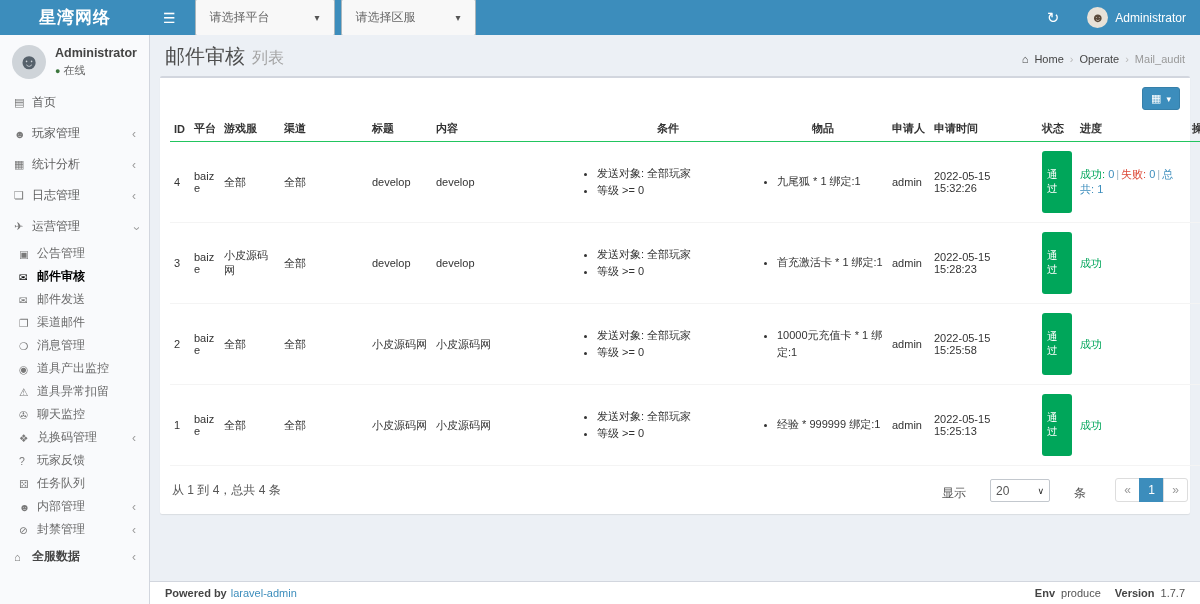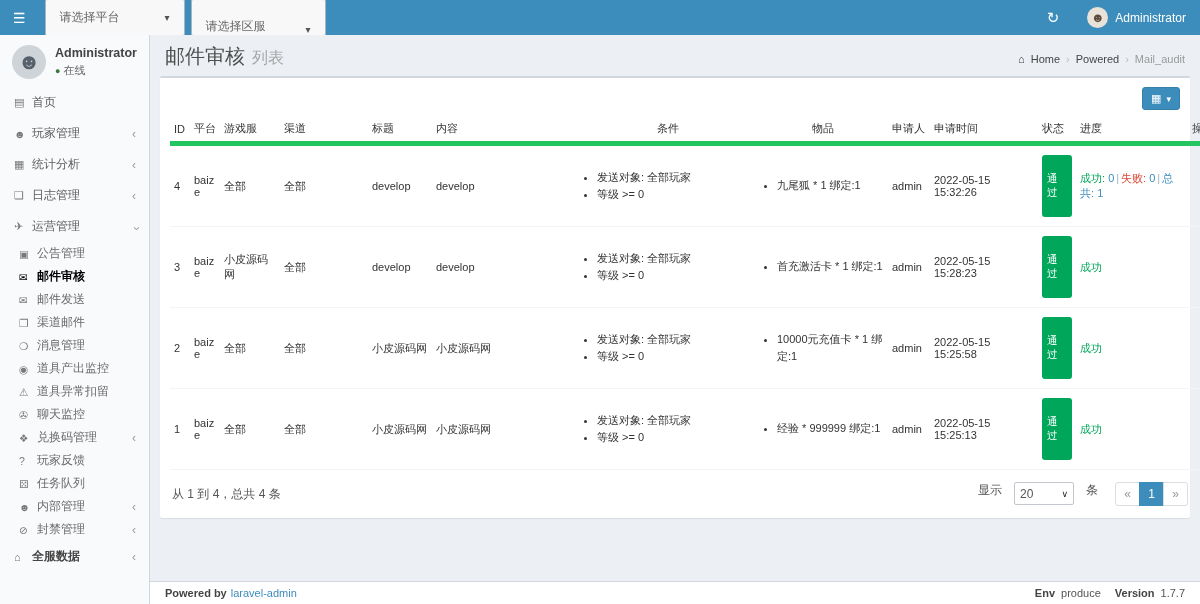--- a/index.html
+++ b/index.html
@@ -59,36 +59,36 @@
   
   .box { background:#fff; margin:0 10px; border-top:2px solid #d2d6de; border-radius:2px;
          box-shadow:0 1px 1px rgba(0,0,0,0.08); }
   .box-tools { display:flex; justify-content:flex-end; padding:9px 10px 6px 10px; }
   .btn-grid { background:#3c8dbc; border:1px solid #367fa9; color:#fff; border-radius:3px; height:23px;
               display:flex; align-items:center; gap:5px; padding:0 8px; font-size:11px; cursor:pointer; }
   .btn-grid .caret { font-size:9px; }
 
   
   table.grid { width:calc(100% - 20px); margin:0 10px; border-collapse:collapse; table-layout:fixed; font-size:11px; }
-  table.grid th { text-align:left; font-weight:400; color:#333; padding:5px 4px; border-bottom:5px solid #22c55e; white-space:nowrap; }
+  table.grid th { text-align:left; font-weight:700; color:#333; padding:5px 4px; border-bottom:1px solid #22c55e; white-space:nowrap; }
   table.grid th.center { text-align:center; }
   table.grid td { padding:9px 4px; border-bottom:1px solid #f4f4f4; vertical-align:middle; color:#333; word-wrap:break-word; }
   td ul { margin:0; padding-left:15px; }
   td ul li { line-height:1.55; }
   .badge-success { display:inline-block; background:#00a65a; color:#fff; font-size:10.5px; padding:17px 5px; border-radius:3px; }
   .p-green { color:#00a65a; }
   .p-red { color:#dd4b39; }
   .p-blue { color:#3c8dbc; }
   .p-sep { color:#9fb6c4; padding:0 2px; }
   .op-dots { color:#3c8dbc; font-size:13px; font-weight:700; cursor:pointer; padding:0 4px; }
   .c-op { text-align:right; }
 
   
   .grid-footer { display:flex; align-items:center; padding:12px 2px 12px 12px; font-size:12px; color:#555; }
-  .pg-right { margin-left:auto; display:flex; align-items:flex-start; gap:12px; }
+  .pg-right { margin-left:auto; display:flex; align-items:flex-end; gap:24px; }
   .per-page-select { width:60px; height:23px; border:1px solid #c3c8ce; border-radius:2px; background:#fff;
                      display:flex; align-items:center; justify-content:space-between; padding:0 5px; cursor:pointer; }
   .per-page-select .caret { font-size:9px; color:#222; }
   .pager { display:flex; margin-left:6px; }
   .pager .pg-btn { min-width:25px; height:24px; border:1px solid #ddd; background:#fff; color:#999;
                    display:flex; align-items:center; justify-content:center; font-size:12px; cursor:pointer; margin-left:-1px; }
   .pager .pg-btn:first-child { border-radius:3px 0 0 3px; }
   .pager .pg-btn:last-child { border-radius:0 3px 3px 0; }
   .pager .pg-btn.active { background:#3c8dbc; border-color:#3c8dbc; color:#fff; }
 
@@ -97,28 +97,29 @@
                  display:flex; align-items:center; }
   .main-footer b { font-weight:700; }
   .footer-link { color:#3c8dbc; text-decoration:none; margin-left:4px; cursor:pointer; }
   .footer-right { margin-left:auto; display:flex; gap:6px; align-items:center; }
   .footer-right .muted { color:#555; font-weight:400; }
 </style>
 </head>
 <body>
 
 <div class="navbar">
+  <div class="logo">星湾网络</div>
   <div class="hamburger">
     <span>☰</span>
   </div>
   <div class="nav-select">
     <span>请选择平台</span>
     <span class="caret">▾</span>
   </div>
-  <div class="nav-select" style="width:135px;align-items:flex-end;">
+  <div class="nav-select" style="width:135px;">
     <span>请选择区服</span>
     <span class="caret">▾</span>
   </div>
   <div class="nav-right">
     <span class="refresh">↻</span>
     <div class="user-block">
       <span class="avatar-sm">
           <span>☻</span>
         </span>
       <span class="user-name">Administrator</span>
@@ -239,21 +240,21 @@
 
   <div class="main">
     <div class="content">
       <div class="content-header">
         <span class="page-title">邮件审核</span>
         <span class="page-subtitle">列表</span>
         <div class="breadcrumb">
           <span class="bc-home-icon">⌂</span>
           <a>Home</a>
           <span class="sep">›</span>
-          <a>Powered</a>
+          <a>Operate</a>
           <span class="sep">›</span>
           <span class="active">Mail_audit</span>
         </div>
       </div>
 
       <div class="box">
         <div class="box-tools">
           <div class="btn-grid">
             <span>▦</span>
             <span class="caret">▾</span>

